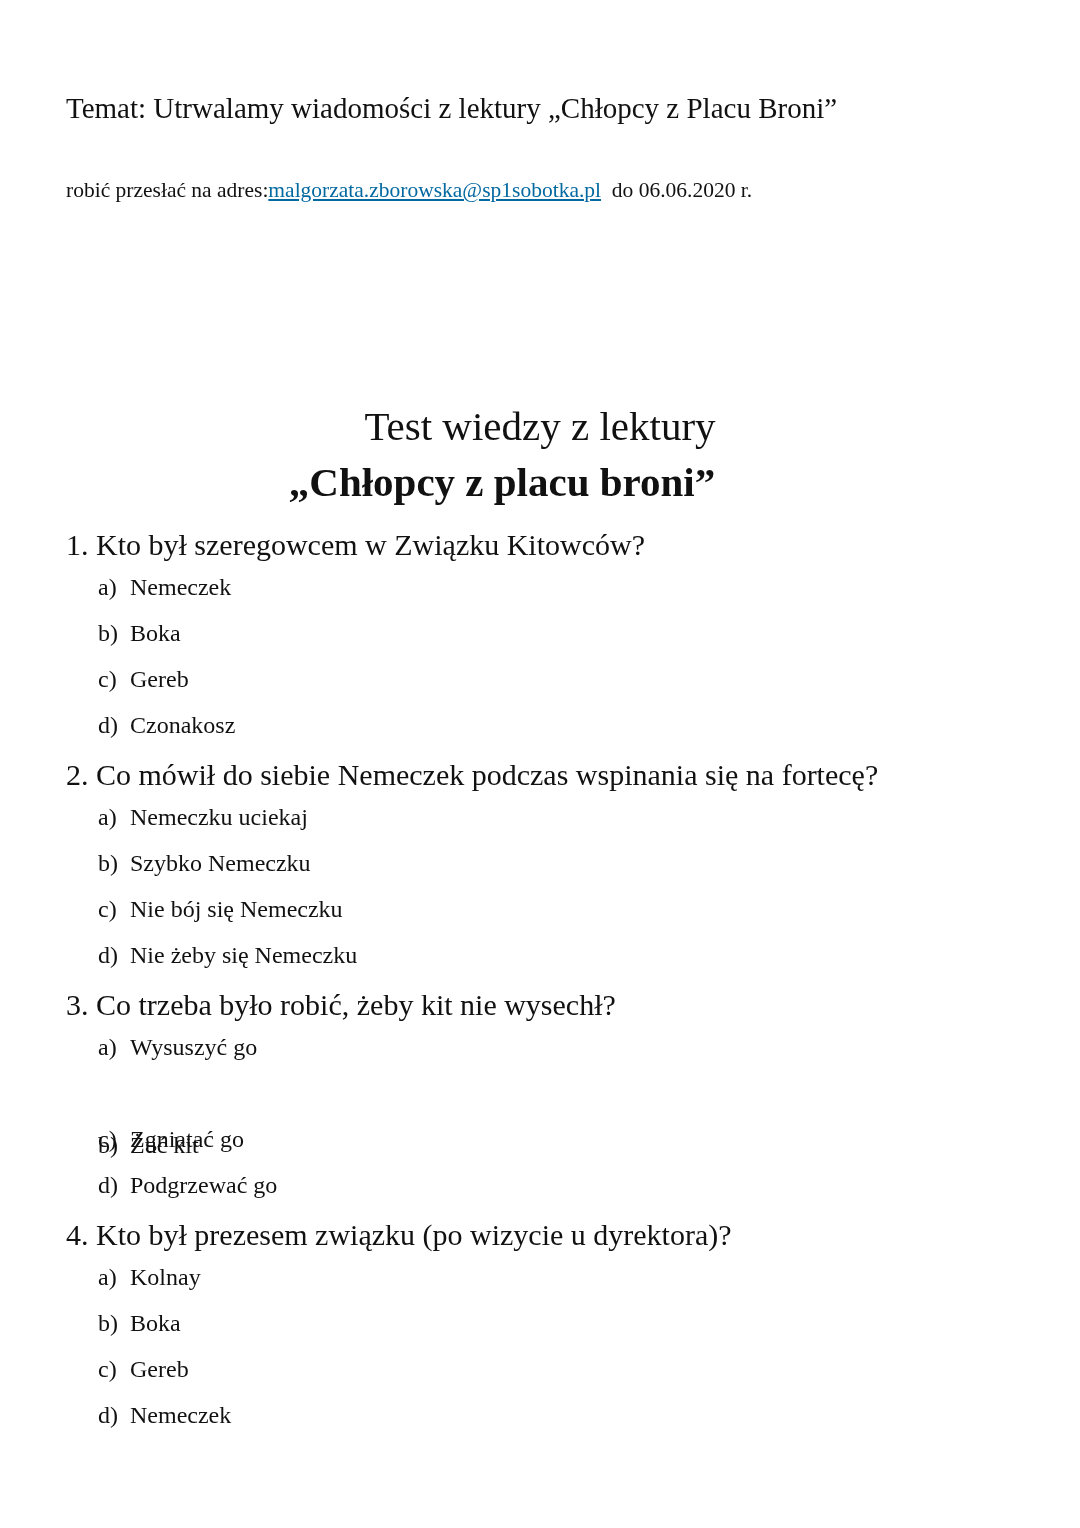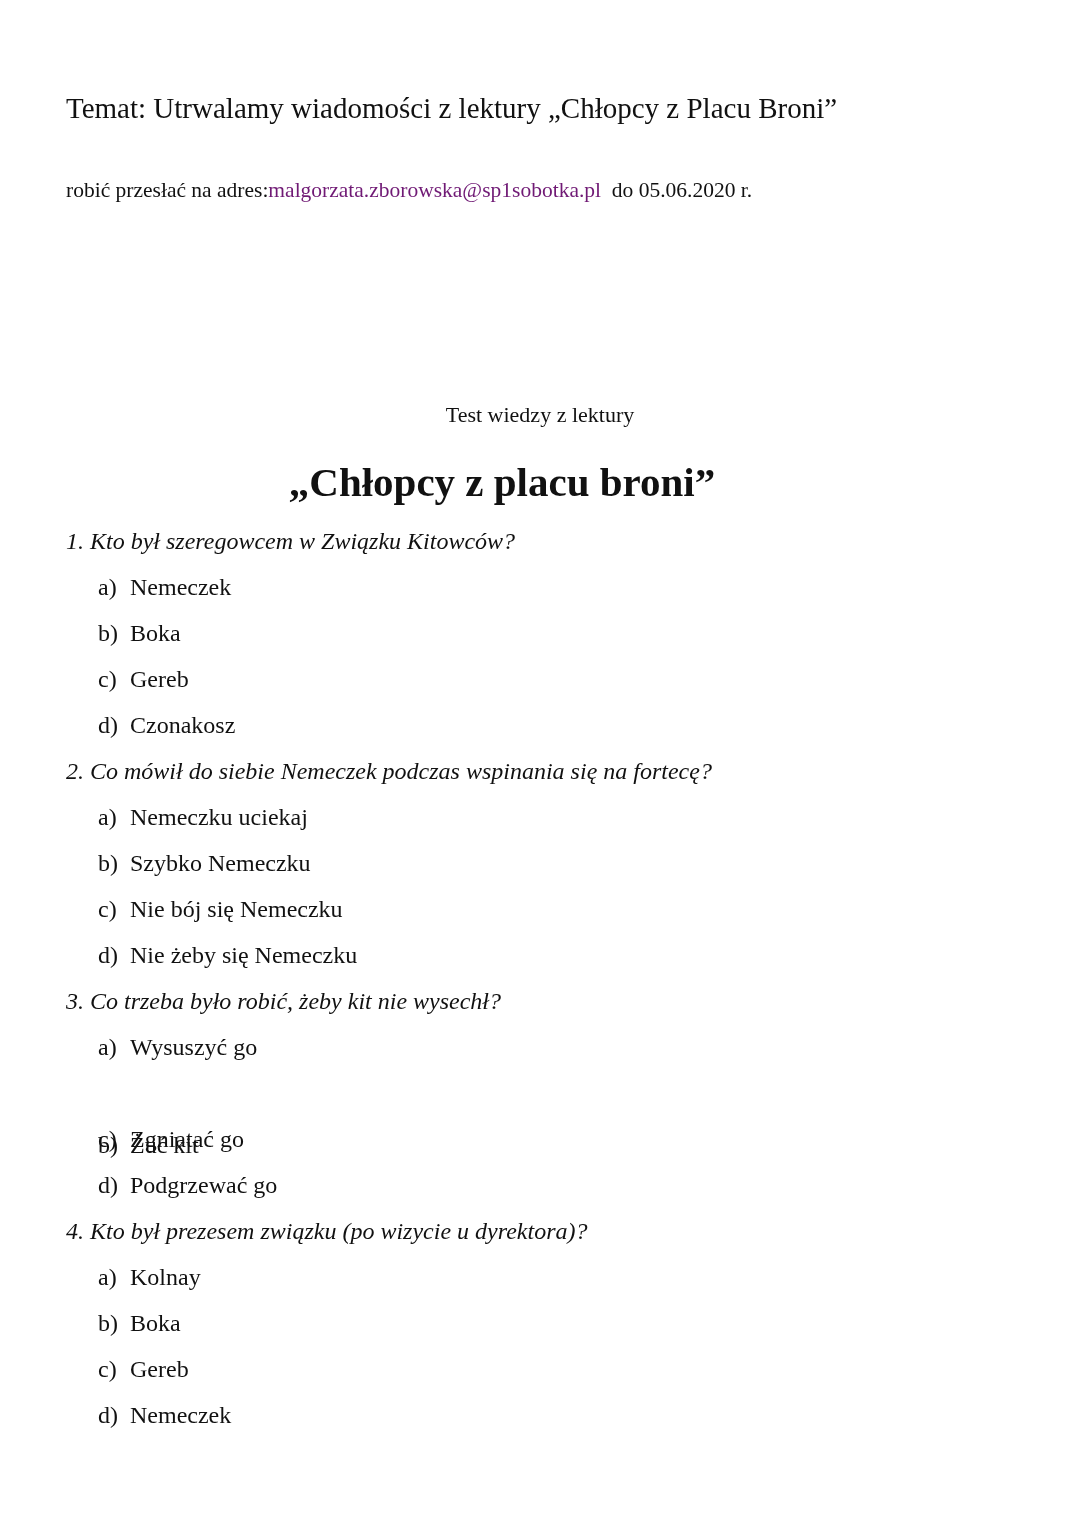--- a/index.html
+++ b/index.html
@@ -3,34 +3,34 @@
   <meta charset="utf-8">
   <style>
     html, body { margin: 0; padding: 0; background: #ffffff; }
     body {
       width: 1080px; height: 1528px; position: relative; overflow: hidden;
       font-family: "Liberation Serif", "DejaVu Serif", serif; color: #111;
     }
     .abs { position: absolute; white-space: nowrap; }
     .topic { left: 66px; top: 68px; font-size: 29px; margin-top: 24px; }
     .intro { left: 66px; top: 176px; font-size: 21.5px; line-height: 28px; }
-    .intro a { color: #701a75; }
-    .subtitle { left: 0; width: 1080px; text-align: center; top: 402px; font-size: 22px; }
+    .intro a { color: #0369a1; text-decoration: underline; }
+    .subtitle { left: 0; width: 1080px; text-align: center; top: 402px; font-size: 41px; }
     .title { left: 0; width: 1004px; text-align: center; top: 458px; font-size: 41px; font-weight: bold; }
-    .question { left: 66px; font-size: 24px; font-style: italic; }
+    .question { left: 66px; font-size: 30px; }
     .answer { left: 98px; font-size: 24px; }
     .answer .letter { display: inline-block; width: 32px; }
   </style>
 </head>
 <body>
 
 <div class="abs topic">Temat: Utrwalamy wiadomości z lektury „Chłopcy z Placu Broni”</div>
 
 <div class="abs intro">
-  <div><span>robić przesłać na adres:</span><a>malgorzata.zborowska@sp1sobotka.pl</a><span style="white-space:pre">  do 05.06.2020 r.</span></div>
+  <div><span>robić przesłać na adres:</span><a>malgorzata.zborowska@sp1sobotka.pl</a><span style="white-space:pre">  do 06.06.2020 r.</span></div>
 </div>
 
 <div class="abs subtitle">Test wiedzy z lektury</div>
 <div class="abs title">„Chłopcy z placu broni”</div>
 
 <div class="abs question" style="top:528px">1. Kto był szeregowcem w Związku Kitowców?</div>
 <div class="abs answer" style="top:574px"><span class="letter">a)</span><span>Nemeczek</span></div>
 <div class="abs answer" style="top:620px"><span class="letter">b)</span><span>Boka</span></div>
 <div class="abs answer" style="top:666px"><span class="letter">c)</span><span>Gereb</span></div>
 <div class="abs answer" style="top:712px"><span class="letter">d)</span><span>Czonakosz</span></div>

